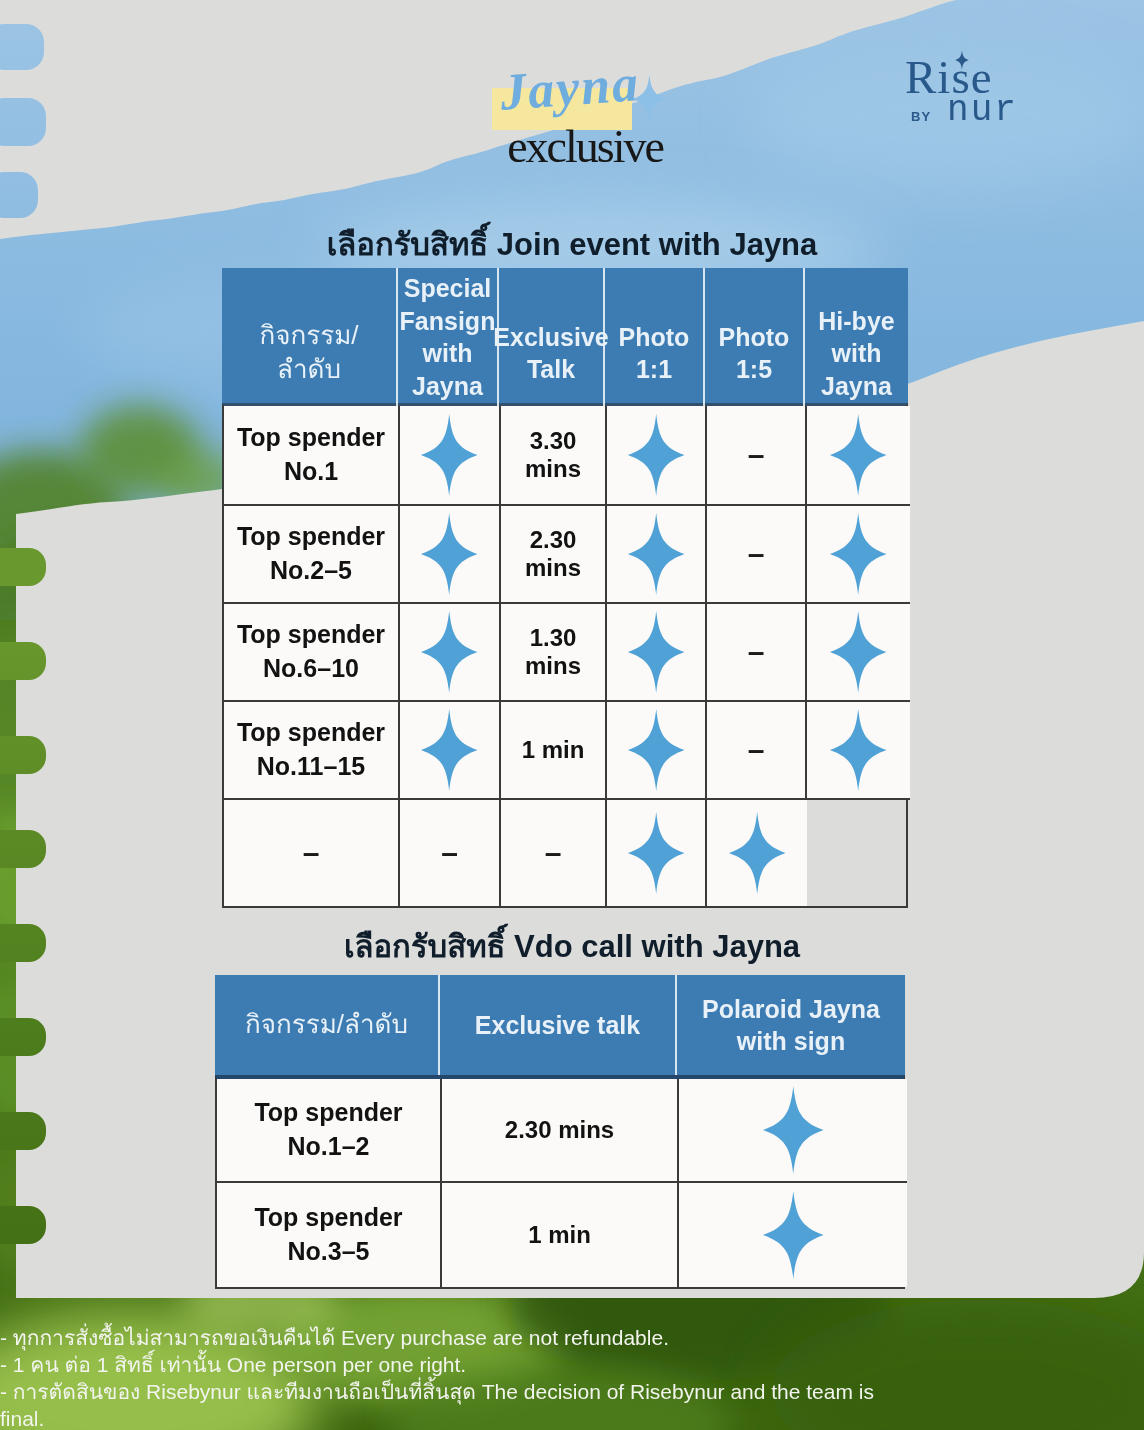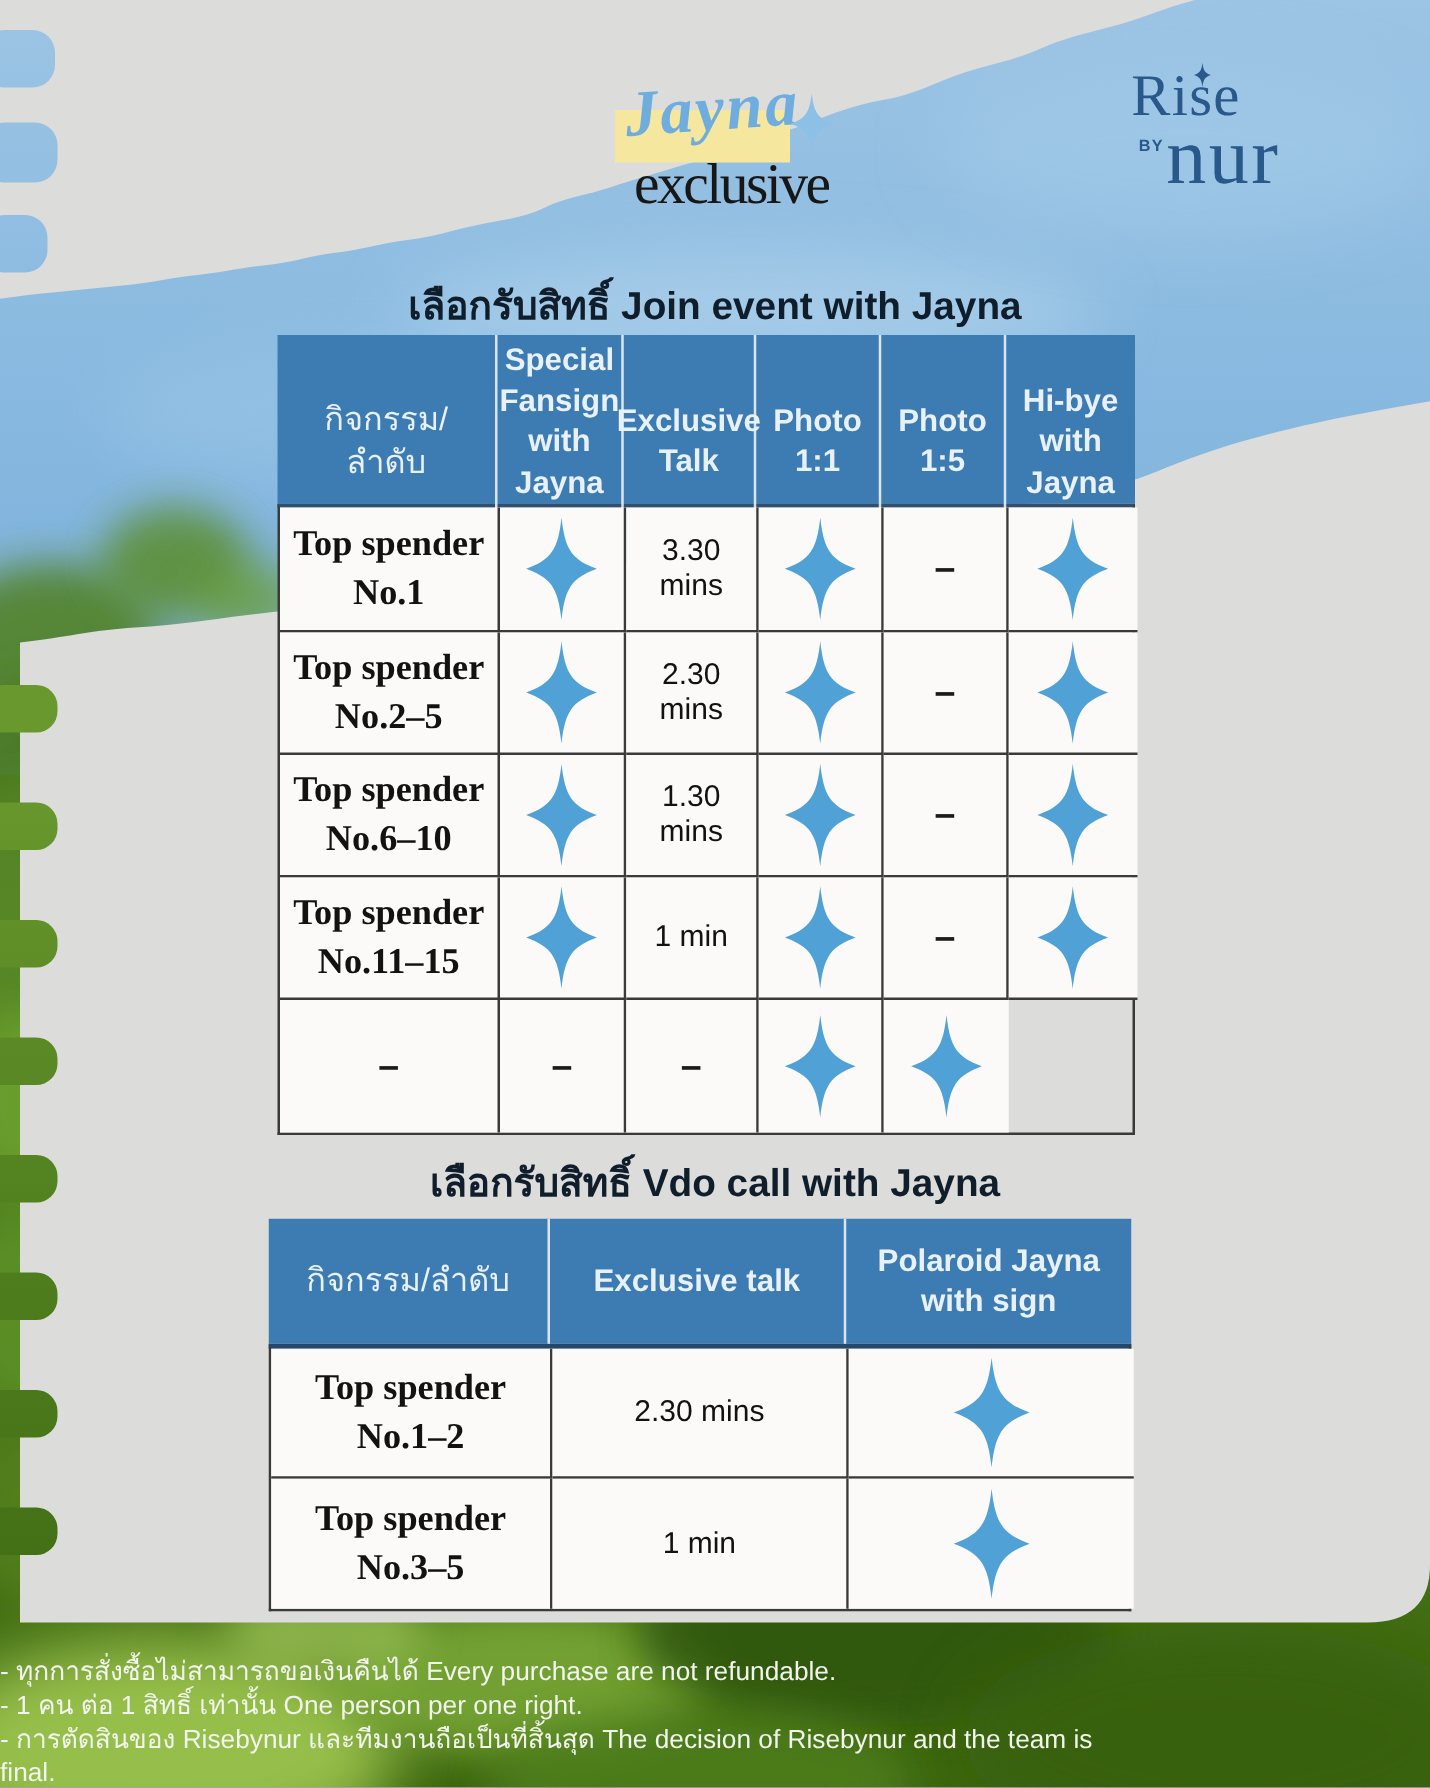--- a/index.html
+++ b/index.html
@@ -22,21 +22,21 @@
     letter-spacing:-2px;color:#171717;line-height:1;}
 
   
   .brand{position:absolute;left:905px;top:54px;width:180px;color:#29588b;
     font-family:"Liberation Serif",serif;}
   .brand-rise{font-size:47px;line-height:1;letter-spacing:1px;}
   .brand-star{position:absolute;left:50px;top:-4px;height:20px;}
   .brand-row2{display:flex;margin-top:-8px;margin-left:6px;}
   .brand-by{font-size:13px;font-weight:bold;letter-spacing:1px;margin-top:16px;
     font-family:"Liberation Sans",sans-serif;}
-  .brand-nur{font-size:64px;line-height:1;margin-left:2px;letter-spacing:2px;}
+  .brand-nur{font-size:36px;line-height:1;margin-left:16px;letter-spacing:2px;font-family:Liberation Mono, monospace;}
 
   
   .heading{position:absolute;left:92px;width:960px;text-align:center;
     font-weight:bold;color:#101e2c;font-size:31px;}
   #heading-join{top:219px;}
   #heading-vdo{top:921px;}
 
   
   .tbl{position:absolute;}
   #table-join{left:222px;top:268px;width:686px;}
@@ -54,24 +54,24 @@
   .tbody{border:2px solid #3a3a3a;}
   #table-join .tbody{border-top:3px solid #32506d;}
   #table-vdo .tbody{border-top:4px solid #24476b;}
   .brow{display:grid;}
   #table-join .brow{height:98px;}
   #table-join .brow:first-child{height:100px;}
   #table-join .brow:last-child{height:106px;}
   #table-vdo .brow{height:104px;}
   .bcell{display:flex;align-items:center;justify-content:center;text-align:center;
     background:#fbfaf8;border-right:2px solid #3a3a3a;border-bottom:2px solid #3a3a3a;
-    box-sizing:border-box;color:#121212;white-space:pre-line;}
+    box-sizing:border-box;color:#121212;white-space:pre-line;font-weight:bold;}
   .bcell:last-child{border-right:none;}
   .brow:last-child .bcell{border-bottom:none;}
-  .bcell.label{font-size:29px;font-weight:bold;line-height:1.35;font-family:Liberation Serif, serif;}
+  .bcell.label{font-size:25px;font-weight:bold;line-height:1.35;}
   .bcell.time{font-size:24px;}
   .bcell.dash{font-size:30px;font-weight:bold;color:#1b1b1b;}
   #table-join .star{height:84px;}
   #table-vdo .star{height:90px;}
   .star path{fill:#4fa1d6;}
   .logo-script-star path{fill:#8cc0e6;}
   .brand-star path{fill:#29588b;}
 
   
   .footer{position:absolute;left:0;top:1324px;width:920px;text-align:left;

